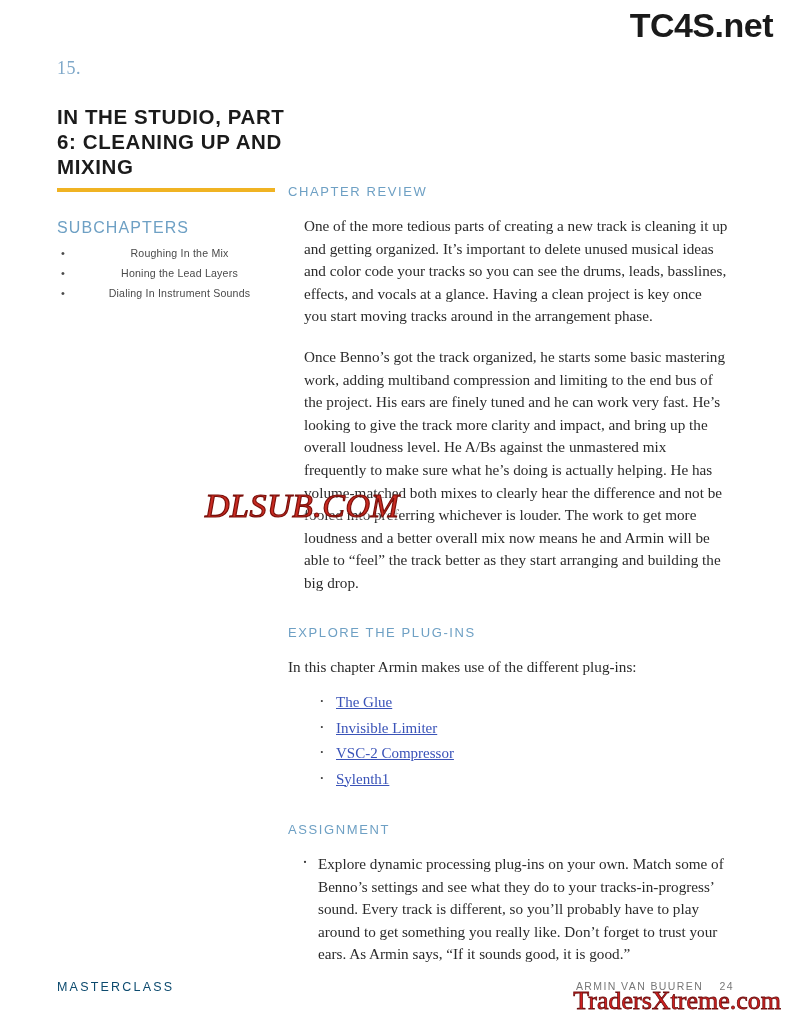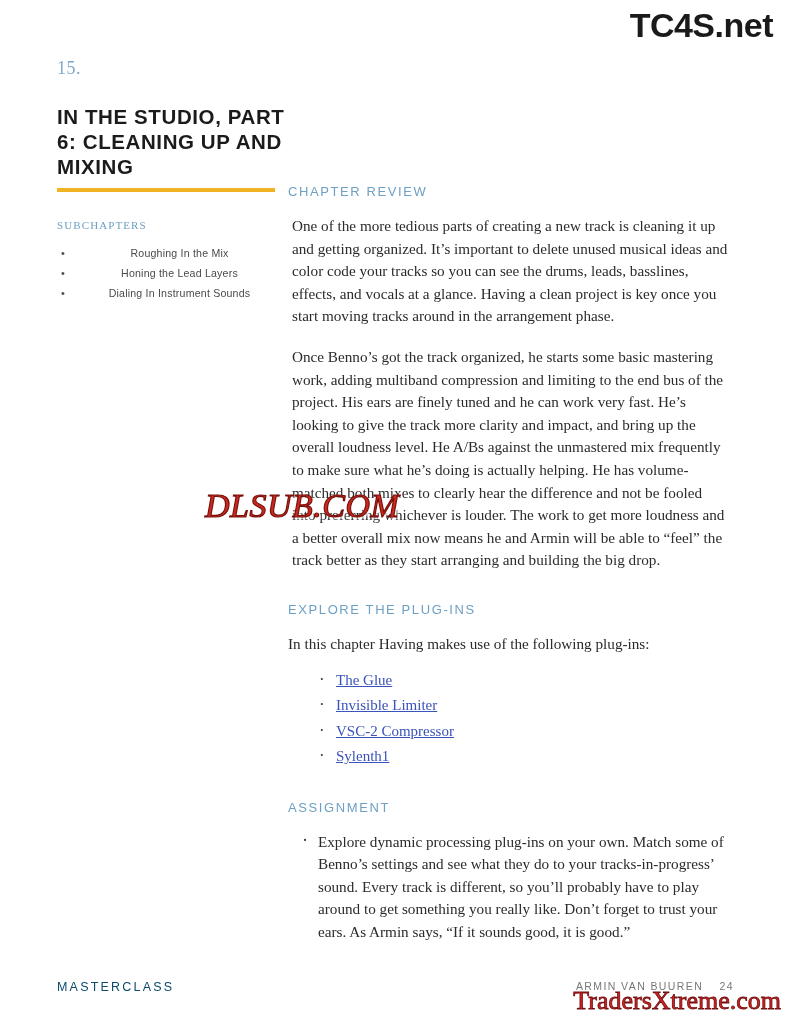--- a/index.html
+++ b/index.html
@@ -89,22 +89,22 @@
     top: 188px;
     width: 218px;
     height: 4px;
     background: #f0b323;
   }
 
   .subchapters-head {
     position: absolute;
     left: 57px;
     top: 219px;
-    font-family: Liberation Serif, serif;
-    font-size: 11px;
+    font-family: Liberation Sans, sans-serif;
+    font-size: 16px;
     letter-spacing: 1.1px;
     color: #6ea0c4;
     text-transform: uppercase;
   }
 
   .subchapters {
     position: absolute;
     left: 57px;
     top: 243px;
     width: 225px;
@@ -147,21 +147,21 @@
     text-transform: uppercase;
     margin: 0 0 16px 0;
   }
   .section-head.spaced-top { margin-top: 30px; }
 
   .body-p {
     font-family: "Liberation Serif", serif;
     font-size: 15.2px;
     line-height: 22.6px;
     color: #2b2b2b;
-    margin: 0 0 18px 4px;
+    margin: 0 0 18px 16px;
     text-align: left;
   }
 
   .plugin-intro {
     font-family: "Liberation Serif", serif;
     font-size: 15.2px;
     line-height: 22.6px;
     margin: 0 0 12px 0;
   }
 
@@ -257,21 +257,21 @@
 
   <div class="col-right">
 
     <div class="section-head">CHAPTER REVIEW</div>
 
     <p class="body-p">One of the more tedious parts of creating a new track is cleaning it up and getting organized. It’s important to delete unused musical ideas and color code your tracks so you can see the drums, leads, basslines, effects, and vocals at a glance. Having a clean project is key once you start moving tracks around in the arrangement phase.</p>
     <p class="body-p">Once Benno’s got the track organized, he starts some basic mastering work, adding multiband compression and limiting to the end bus of the project. His ears are finely tuned and he can work very fast. He’s looking to give the track more clarity and impact, and bring up the overall loudness level. He A/Bs against the unmastered mix frequently to make sure what he’s doing is actually helping. He has volume-matched both mixes to clearly hear the difference and not be fooled into preferring whichever is louder. The work to get more loudness and a better overall mix now means he and Armin will be able to “feel” the track better as they start arranging and building the big drop.</p>
 
     <div class="section-head spaced-top">EXPLORE THE PLUG-INS</div>
 
-    <p class="plugin-intro">In this chapter Having makes use of the following plug-ins:</p>
+    <p class="plugin-intro">In this chapter Armin makes use of the different plug-ins:</p>
 
     <ul class="plugin-list">
       <li><a href="#">The Glue</a></li>
       <li><a href="#">Invisible Limiter</a></li>
       <li><a href="#">VSC-2 Compressor</a></li>
       <li><a href="#">Sylenth1</a></li>
     </ul>
 
     <div class="section-head spaced-top">ASSIGNMENT</div>
 

